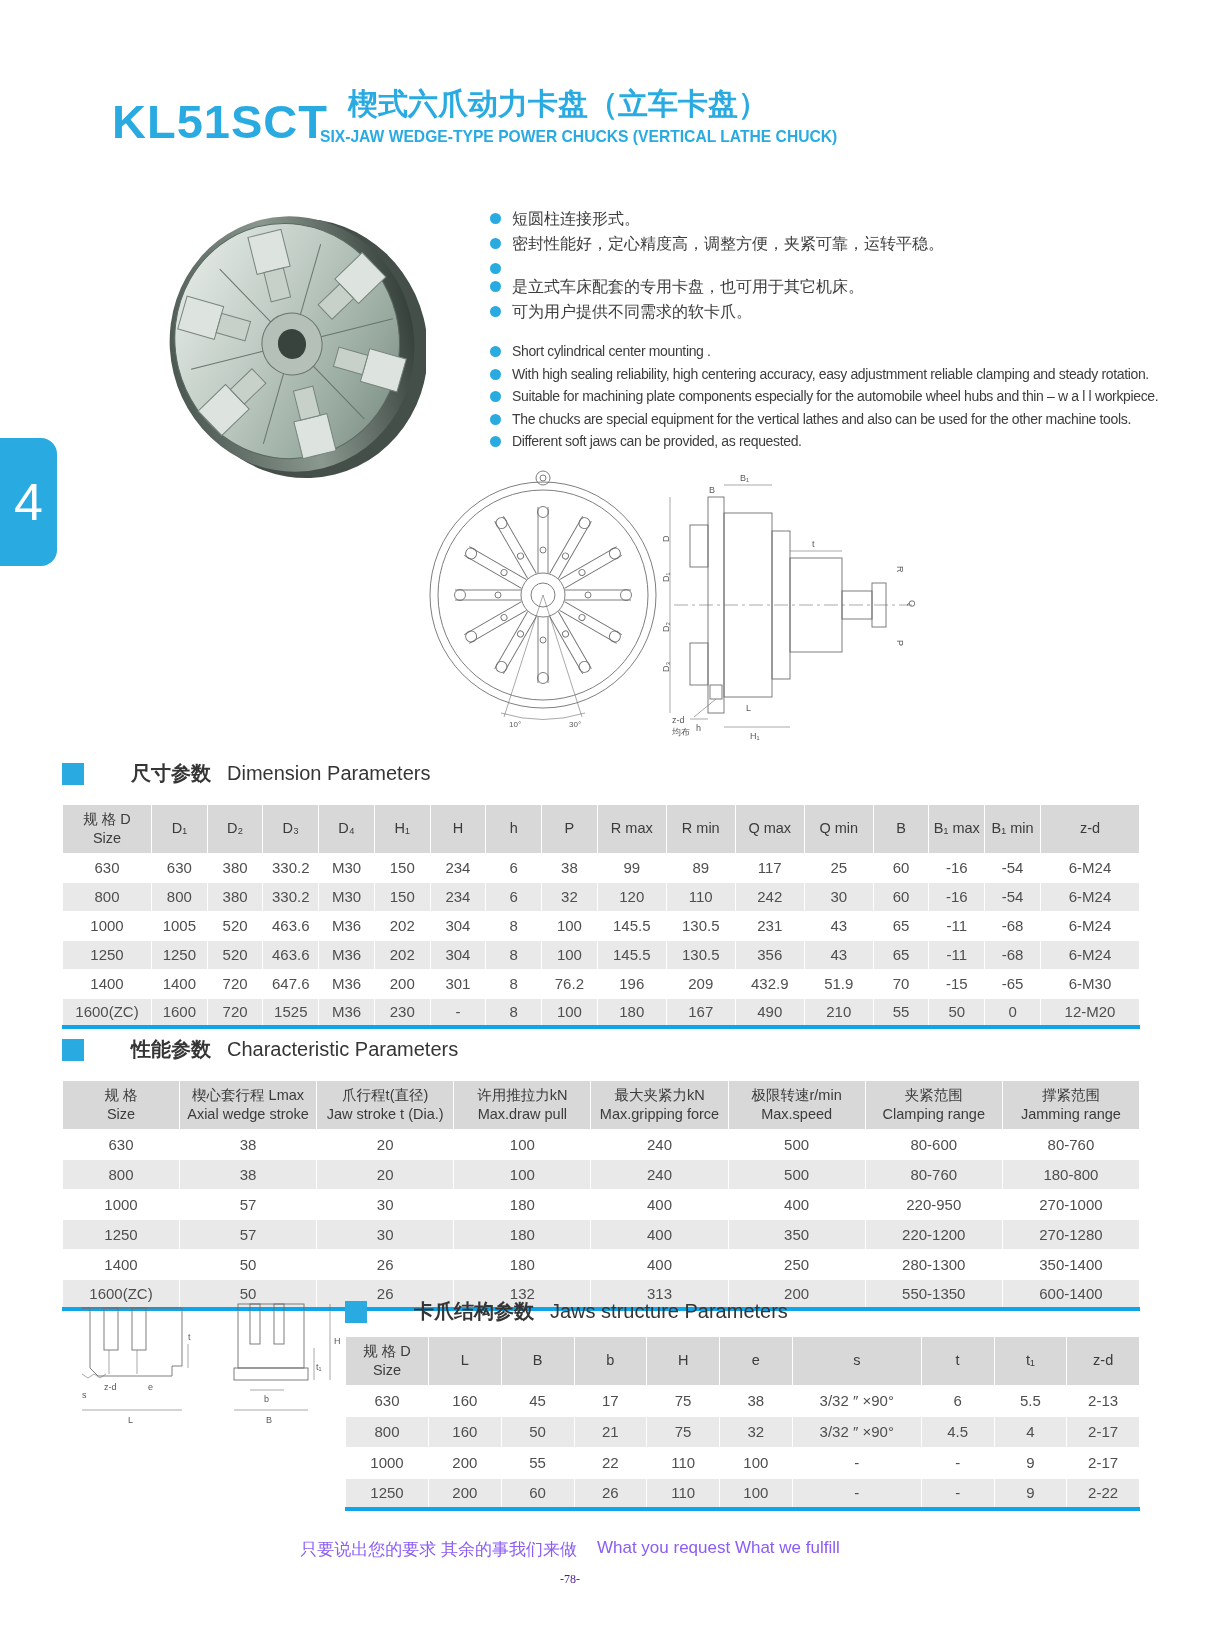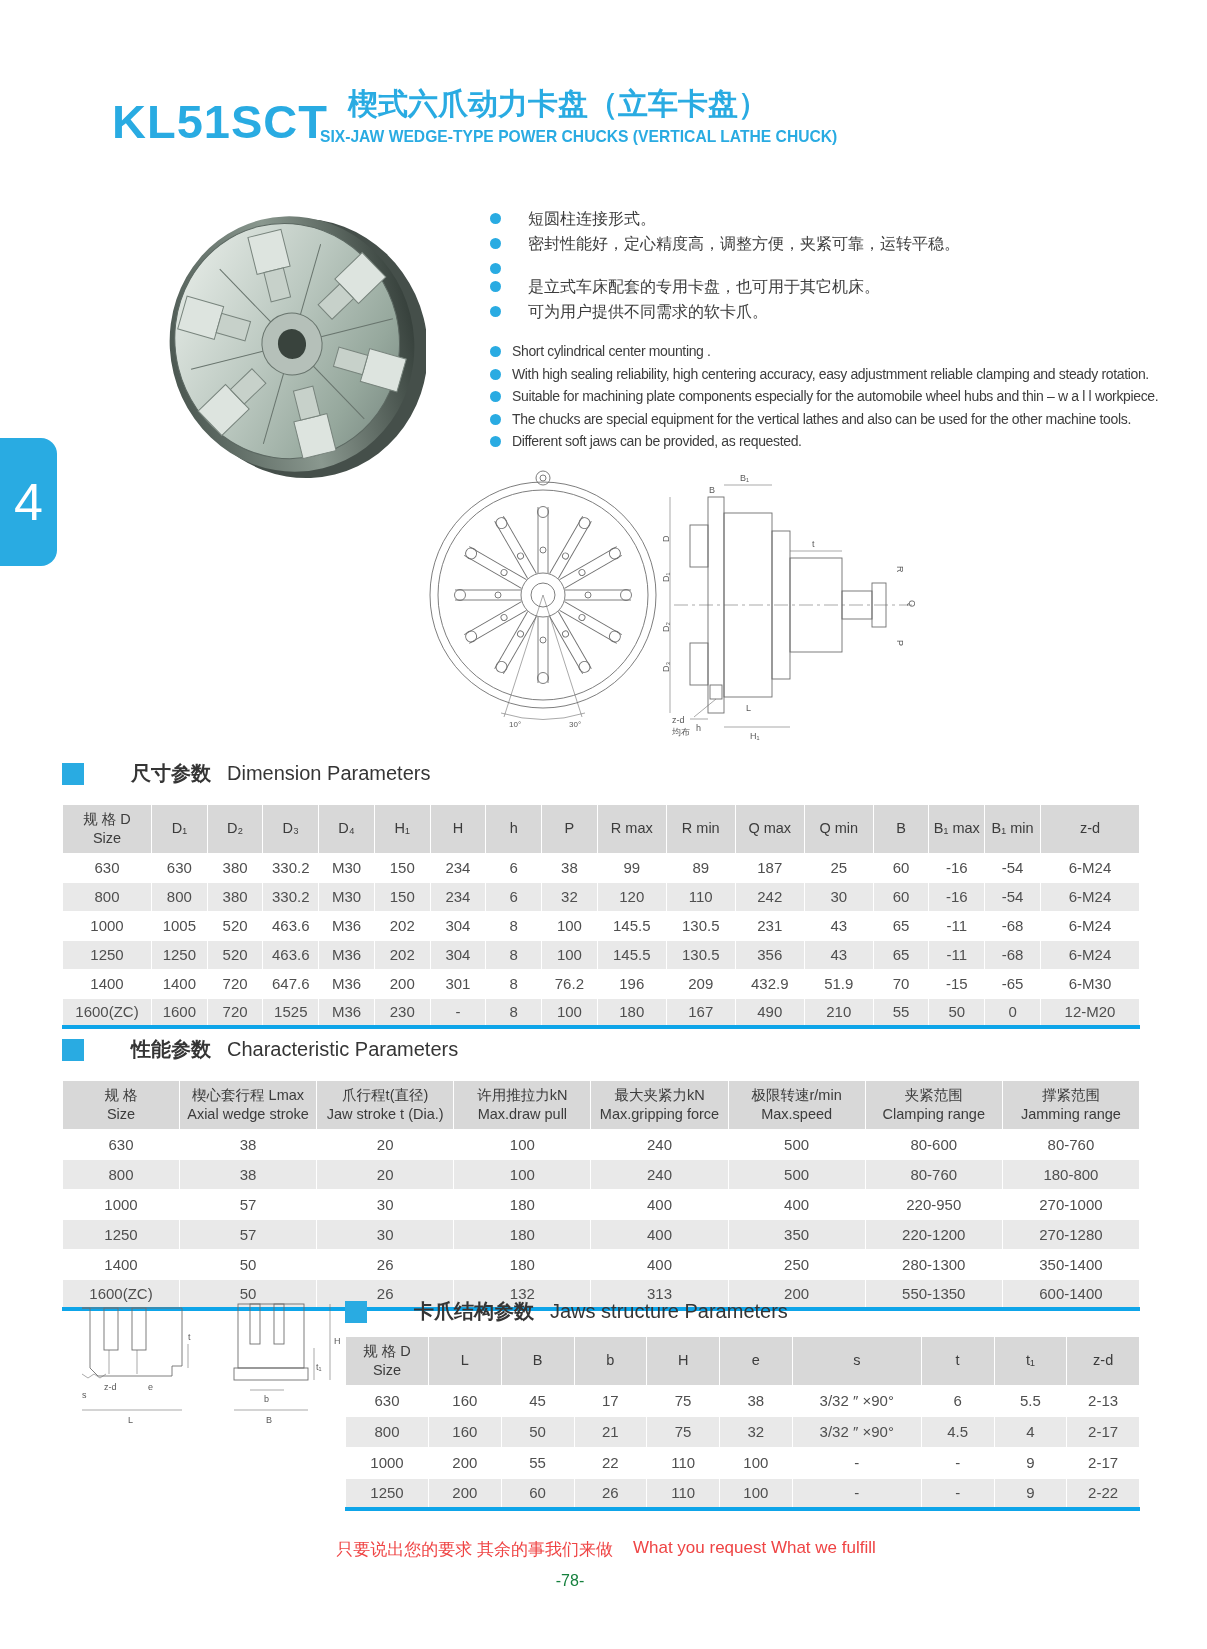--- a/index.html
+++ b/index.html
@@ -14,21 +14,21 @@
   
   .model{position:absolute;left:112px;top:94px;font-size:47px;font-weight:bold;color:#29abe2;letter-spacing:1px;}
   .title-cn{position:absolute;left:320px;top:84px;font-size:30px;font-weight:bold;color:#29abe2;margin-left:28px;}
   .title-en{position:absolute;left:320px;top:127px;font-size:17px;font-weight:bold;color:#29abe2;
     transform:scaleX(.92);transform-origin:left top;white-space:nowrap;}
   
   ul.features{list-style:none;margin:0;padding:0;position:absolute;}
   ul.features li{display:flex;align-items:flex-start;}
   ul.features .dot{flex:none;width:11px;height:11px;border-radius:50%;background:#29abe2;margin-right:11px;}
   #features-cn{left:490px;top:206px;width:660px;}
-  #features-cn li{font-size:16px;line-height:25px;color:#3d3d3d;gap:16px;}
+  #features-cn li{font-size:16px;line-height:25px;color:#3d3d3d;}
   #features-cn .dot{margin-top:7px;}
   #features-en{left:490px;top:340px;width:685px;}
   #features-en li{font-size:14px;line-height:22.5px;color:#3d3d3d;letter-spacing:-0.35px;}
   #features-en .dot{margin-top:6px;}
   
   .section-title{position:absolute;display:flex;align-items:center;}
   .section-title .sq{width:22px;height:22px;background:#29abe2;margin-right:22px;}
   .section-title .cn{font-size:20px;font-weight:bold;color:#353535;margin-right:16px;margin-left:25px;}
   .section-title .en{font-size:20px;color:#353535;}
   
@@ -49,22 +49,22 @@
   #char-table th:nth-child(1){width:112px;}
   #jaws-table{left:345px;top:1336px;width:795px;}
   #jaws-table tbody tr{height:31px;}
   #jaws-table th:nth-child(1){width:78px;}
   #jaws-table th:nth-child(7){width:124px;}
   
   svg text{font-family:"Liberation Sans","DejaVu Sans",sans-serif;fill:#5a5a5a;}
   .drawing{position:absolute;}
   
   .footer-slogan{position:absolute;left:0;top:1538px;width:1140px;display:flex;justify-content:center;
-    gap:20px;font-size:17px;color:#ef4444;padding-left:36px;}
-  .page-number{position:absolute;left:0;top:1572px;width:1140px;text-align:center;font-size:16px;color:#15803d;}
+    gap:20px;font-size:17px;color:#8b5cf6;}
+  .page-number{position:absolute;left:0;top:1572px;width:1140px;text-align:center;font-size:12px;color:#4c1d95;font-family:Liberation Serif, serif;}
 </style>
 </head>
 <body>
 
 <div class="side-tab">
   <span>4</span>
 </div>
 
 <div class="model">KL51SCT</div>
 <div class="title-cn">楔式六爪动力卡盘（立车卡盘）</div>
@@ -333,21 +333,21 @@
         <td>630</td>
         <td>380</td>
         <td>330.2</td>
         <td>M30</td>
         <td>150</td>
         <td>234</td>
         <td>6</td>
         <td>38</td>
         <td>99</td>
         <td>89</td>
-        <td>187</td>
+        <td>117</td>
         <td>25</td>
         <td>60</td>
         <td>-16</td>
         <td>-54</td>
         <td>6-M24</td>
       </tr>
       <tr>
         <td>800</td>
         <td>800</td>
         <td>380</td>

